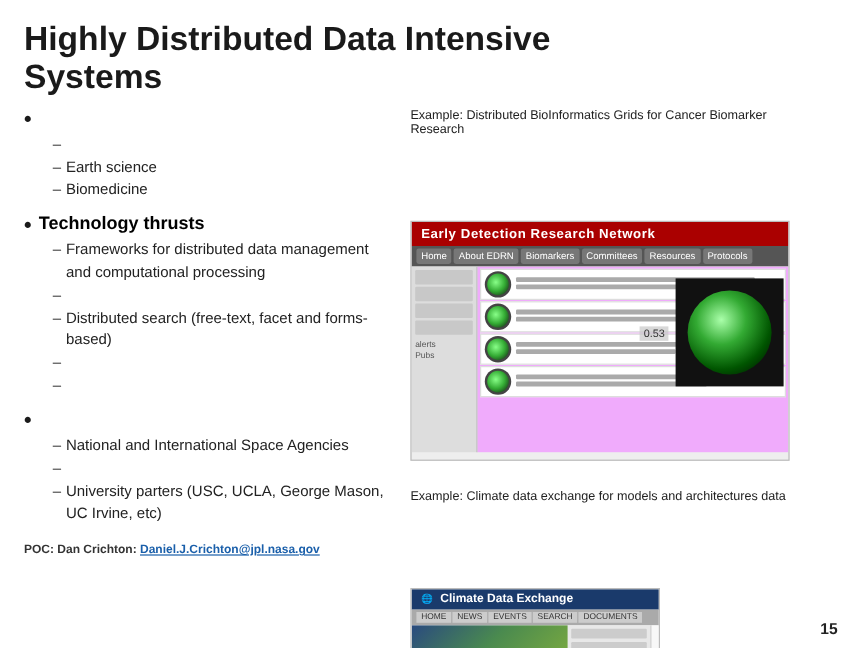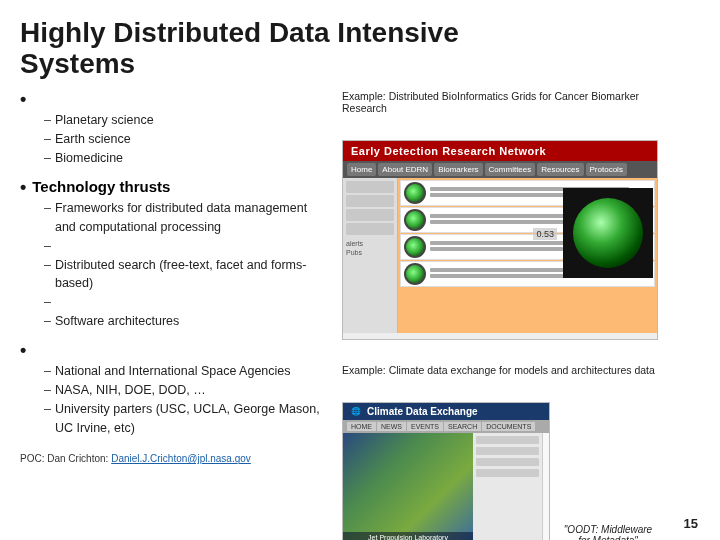--- a/index.html
+++ b/index.html
@@ -69,36 +69,38 @@
       align-items: flex-start;
       gap: 4px;
     }
     .dash {
       color: #333;
     }
     .poc-line {
       font-size: 10px;
       color: #333;
       margin-top: 6px;
+      font-weight: bold;
     }
     .poc-link {
       color: #1a5faa;
       text-decoration: underline;
     }
     
     .example-label {
       font-size: 10.5px;
       color: #222;
       margin-bottom: 2px;
     }
     .screenshot-box {
       border: 1px solid #bbb;
       background: #eee;
       overflow: hidden;
       position: relative;
+      margin-top: 44px;
     }
     .screenshot-top {
       height: 200px;
     }
     
     .edrn-header {
       background: #a00;
       color: #fff;
       font-size: 11px;
       font-weight: bold;
@@ -132,21 +134,21 @@
       gap: 2px;
       padding: 3px;
     }
     .edrn-sidebar-item {
       background: #c8c8c8;
       height: 12px;
       border-radius: 1px;
     }
     .edrn-main {
       flex: 1;
-      background: #fdba74;
+      background: #f0abfc;
       position: relative;
       overflow: hidden;
     }
     .edrn-list {
       display: flex;
       flex-direction: column;
       gap: 1px;
       padding: 2px;
     }
     .edrn-list-item {
@@ -308,21 +310,20 @@
 
     <div class="left-col">
 
       <div class="bullet-section">
         <div class="bullet-main">
           <span class="bullet-dot">•</span>
         </div>
         <div class="bullet-sub">
           <div>
             <span class="dash">–</span>
-            <span>Planetary science</span>
           </div>
           <div>
             <span class="dash">–</span>
             <span>Earth science</span>
           </div>
           <div>
             <span class="dash">–</span>
             <span>Biomedicine</span>
           </div>
         </div>
@@ -343,37 +344,35 @@
           </div>
           <div>
             <span class="dash">–</span>
             <span>Distributed search (free-text, facet and forms-based)</span>
           </div>
           <div>
             <span class="dash">–</span>
           </div>
           <div>
             <span class="dash">–</span>
-            <span>Software architectures</span>
           </div>
         </div>
       </div>
 
       <div class="bullet-section">
         <div class="bullet-main">
           <span class="bullet-dot">•</span>
         </div>
         <div class="bullet-sub">
           <div>
             <span class="dash">–</span>
             <span>National and International Space Agencies</span>
           </div>
           <div>
             <span class="dash">–</span>
-            <span>NASA, NIH, DOE, DOD, …</span>
           </div>
           <div>
             <span class="dash">–</span>
             <span>University parters (USC, UCLA, George Mason, UC Irvine, etc)</span>
           </div>
         </div>
       </div>
 
       <div class="poc-line">
         <span>POC: Dan Crichton:</span>

